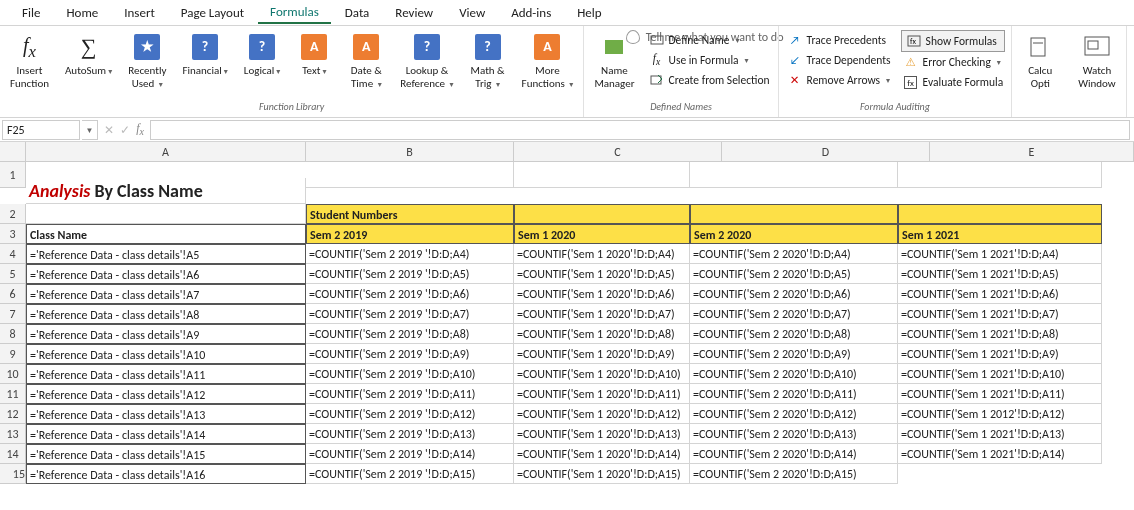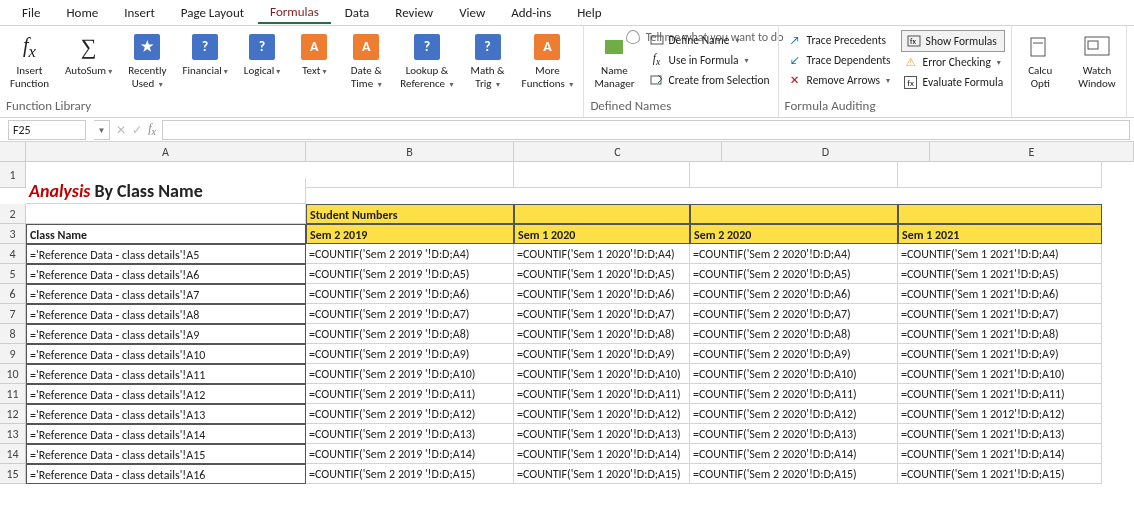--- a/index.html
+++ b/index.html
@@ -1,40 +1,40 @@
 <!DOCTYPE html>
 <html><head>
 <meta charset="utf-8">
 <style>
   * { box-sizing: border-box; margin: 0; padding: 0; }
   body { font-family: "Segoe UI", Calibri, sans-serif; font-size: 12px; background: #fff; color: #222; width: 1134px; overflow: hidden; }
   
   
   .menubar { display: flex; align-items: center; height: 26px; border-bottom: 1px solid #d4d4d4; padding-left: 10px; gap: 2px; font-size: 13px; }
   .menu-tab { padding: 3px 12px; cursor: pointer; }
-  .menu-tab.active { border-bottom: 2px solid #217346; color: #7f1d1d; }
+  .menu-tab.active { border-bottom: 2px solid #217346; color: #0f766e; }
   .tellme { display: flex; align-items: center; gap: 6px; color: #666; margin-left: 10px; font-size: 12px; margin-top: 48px; }
   .bulb { width: 14px; height: 14px; border: 1px solid #999; border-radius: 50% 50% 50% 50% / 60% 60% 40% 40%; display: inline-block; position: relative; }
   
   
   .ribbon { display: flex; border-bottom: 1px solid #d4d4d4; background: #fff; height: 92px; }
   .group { border-right: 1px solid #e1e1e1; display: flex; flex-direction: column; justify-content: space-between; padding: 4px 6px 2px 6px; }
-  .group-title { text-align: left; font-size: 13px; color: #666; padding: 2px 0; }
+  .group-title { text-align: center; font-size: 10px; color: #666; padding: 2px 0; font-style: italic; }
   .group-body { display: flex; align-items: flex-start; gap: 8px; flex: 1; }
   .big-btn { display: flex; flex-direction: column; align-items: center; justify-content: flex-start; min-width: 44px; padding: 2px 4px; font-size: 11px; line-height: 1.2; text-align: center; cursor: pointer; }
   .big-btn .ico { width: 30px; height: 30px; display: flex; align-items: center; justify-content: center; margin-bottom: 2px; }
   .small-list { display: flex; flex-direction: column; gap: 0px; font-size: 11.5px; }
   .small-item { display: flex; align-items: center; gap: 4px; padding: 2px 2px; cursor: pointer; white-space: nowrap; }
   .small-item.boxed { border: 1px solid #999; background: #f2f2f2; padding: 2px 4px; }
   .mini-ico { width: 16px; height: 16px; display: inline-flex; align-items: center; justify-content: center; flex-shrink: 0; }
   .caret { font-size: 8px; color: #666; margin-left: 2px; }
   
   
   .fxbar { display: flex; align-items: center; border-bottom: 1px solid #d4d4d4; height: 24px; background: #fff; }
-  .namebox { width: 78px; border: 1px solid #ccc; height: 20px; margin: 8px; padding: 1px 4px; font-size: 12px; display: flex; align-items: center; }
+  .namebox { width: 78px; border: 1px solid #ccc; height: 20px; margin: 2px; padding: 1px 4px; font-size: 12px; display: flex; align-items: center; }
   .namebox-caret { width: 16px; border: 1px solid #ccc; border-left: none; height: 20px; display: flex; align-items: center; justify-content: center; font-size: 8px; color: #666; }
   .fxbtns { display: flex; align-items: center; gap: 6px; padding: 0 6px; color: #bbb; height: 20px; }
   .fxinput { flex: 1; border: 1px solid #ccc; height: 20px; margin-right: 4px; }
   .corner { width: 26px; height: 20px; background: #f3f3f3; border-right: 1px solid #ccc; border-bottom: 1px solid #ccc; }
   .colhdrs { display: flex; }
   .colhdr { background: #f3f3f3; border-right: 1px solid #ccc; border-bottom: 1px solid #ccc; text-align: center; font-size: 12px; color: #444; height: 20px; line-height: 20px; }
   .row { display: flex; }
   .rowhdr { width: 26px; background: #f3f3f3; border-right: 1px solid #ccc; border-bottom: 1px solid #ccc; text-align: center; font-size: 12px; color: #444; line-height: 20px; }
   .cell { border-right: 1px solid #d4d4d4; border-bottom: 1px solid #d4d4d4; font-size: 12px; padding: 1px 3px; height: 20px; line-height: 18px; white-space: nowrap; overflow: hidden; background: #fff; }
   .cell.thickborder { border: 1px solid #555; }
@@ -401,21 +401,20 @@
       </div>
       <div class="row ">
         <div class="rowhdr" style="height: 20px; line-height: 20px;">14</div>
         <div class="cell wA thickborder">='Reference Data - class details'!A15</div>
         <div class="cell wB">=COUNTIF('Sem 2 2019 '!D:D;A14)</div>
         <div class="cell wC">=COUNTIF('Sem 1 2020'!D:D;A14)</div>
         <div class="cell wD">=COUNTIF('Sem 2 2020'!D:D;A14)</div>
         <div class="cell wE">=COUNTIF('Sem 1 2021'!D:D;A14)</div>
       </div>
       <div class="row ">
-        <div class="rowhdr" style="height: 20px; line-height: 20px;">15</div>
+        <div class="rowhdr" style="height: 20px; line-height: 20px; text-align: right;">15</div>
         <div class="cell wA thickborder">='Reference Data - class details'!A16</div>
         <div class="cell wB">=COUNTIF('Sem 2 2019 '!D:D;A15)</div>
         <div class="cell wC">=COUNTIF('Sem 1 2020'!D:D;A15)</div>
         <div class="cell wD">=COUNTIF('Sem 2 2020'!D:D;A15)</div>
-        <div class="cell wE">=COUNTIF('Sem 1 2021'!D:D;A15)</div>
       </div>
     </div>
 </div>
 
 </body></html>

